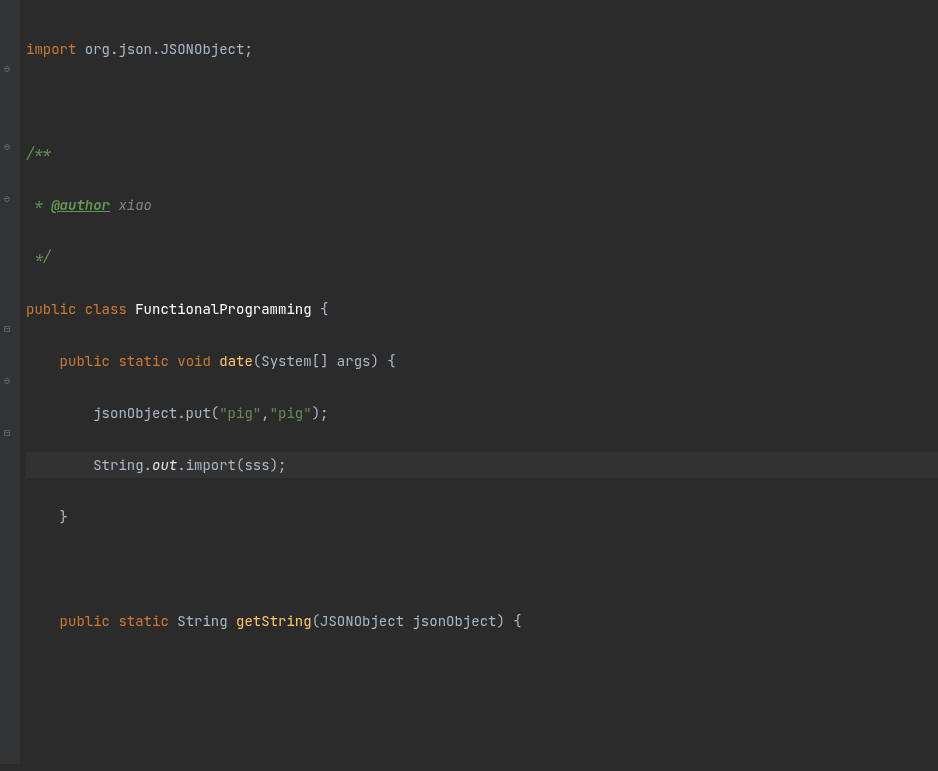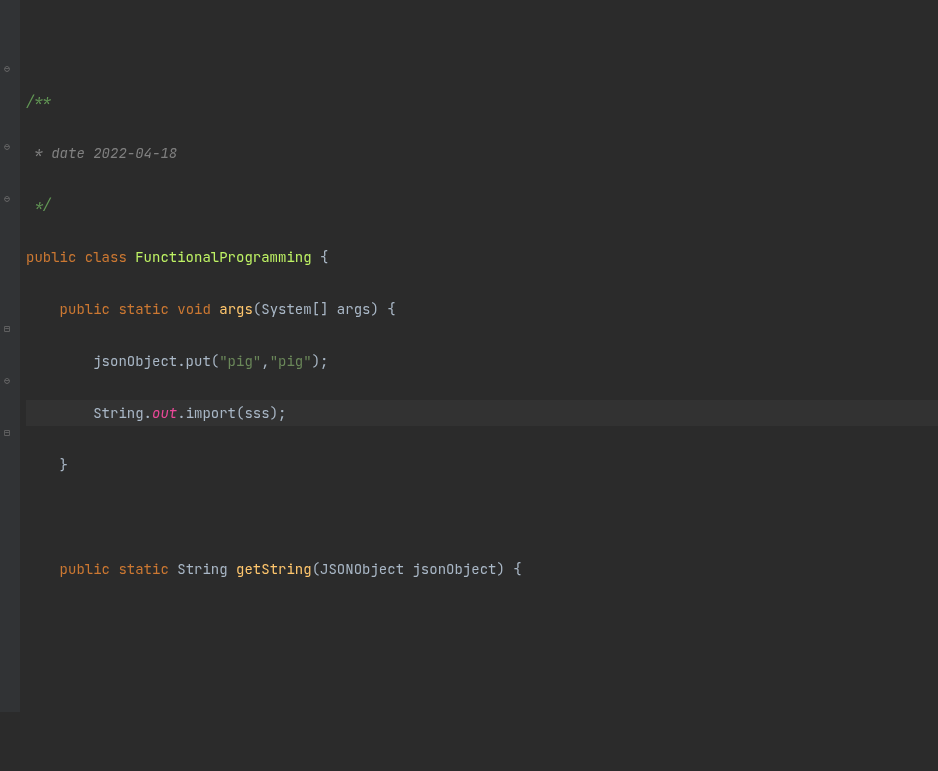--- a/index.html
+++ b/index.html
@@ -38,48 +38,49 @@
   .code-content {
     flex: 1;
     padding: 10px 0 0 6px;
     line-height: 26px;
     white-space: pre;
   }
   .code-line { display: block; height: 26px; }
   .code-line.highlighted { background: #323232; }
   .kw { color: #cc7832; font-style: normal; }
   .str { color: #6a8759; }
-  .cls { color: #bef264; }
+  .cls { color: #ffffff; }
   .method { color: #ffc66d; }
   .jdoc-tag { color: #629755; font-style: italic; text-decoration: underline; font-weight: bold; }
   .jdoc { color: #629755; font-style: italic; }
   .jdoc-text { color: #808080; font-style: italic; }
   .punct { color: #a9b7c6; }
-  .static-field { color: #ec4899; font-style: italic; }
+  .static-field { color: #e5e5e5; font-style: italic; }
   .call-italic { font-style: italic; }
 </style>
 </head>
 <body>
 
 <div class="editor-area">
   <div class="gutter">
     <span class="gutter-icon" style="top:64px">⊖</span>
     <span class="gutter-icon" style="top:142px">⊖</span>
     <span class="gutter-icon" style="top:194px">⊖</span>
     <span class="gutter-icon" style="top:324px">⊟</span>
     <span class="gutter-icon" style="top:376px">⊖</span>
     <span class="gutter-icon" style="top:428px">⊟</span>
   </div>
   <div class="code-content">
+<span class="code-line"><span class="kw">import</span><span> org.json.JSONObject</span><span class="punct">;</span></span>
 <span class="code-line"></span>
 <span class="code-line"><span class="jdoc">/**</span></span>
-<span class="code-line"><span class="jdoc-text"> * date 2022-04-18</span></span>
+<span class="code-line"><span class="jdoc"> * </span><span class="jdoc-tag">@author</span><span class="jdoc-text"> xiao</span></span>
 <span class="code-line"><span class="jdoc"> */</span></span>
 <span class="code-line"><span class="kw">public</span> <span class="kw">class</span> <span class="cls">FunctionalProgramming</span> <span class="punct">{</span></span>
-<span class="code-line">    <span class="kw">public</span> <span class="kw">static</span> <span class="kw">void</span> <span class="method">args</span><span class="punct">(</span><span>System[] args</span><span class="punct">) {</span></span>
+<span class="code-line">    <span class="kw">public</span> <span class="kw">static</span> <span class="kw">void</span> <span class="method">date</span><span class="punct">(</span><span>System[] args</span><span class="punct">) {</span></span>
 <span class="code-line">        <span>jsonObject</span><span class="punct">.</span><span>put</span><span class="punct">(</span><span class="str">"pig"</span><span class="punct">,</span><span class="str">"pig"</span><span class="punct">);</span></span>
 <span class="code-line highlighted">        <span>String</span><span class="punct">.</span><span class="static-field">out</span><span class="punct">.</span><span>import</span><span class="punct">(</span><span>sss</span><span class="punct">);</span></span>
 <span class="code-line">    <span class="punct">}</span></span>
 <span class="code-line"></span>
 <span class="code-line">    <span class="kw">public</span> <span class="kw">static</span> <span>String</span> <span class="method">getString</span><span class="punct">(</span><span>JSONObject jsonObject</span><span class="punct">) {</span></span>
 
 
 
   </div>
 </div>

